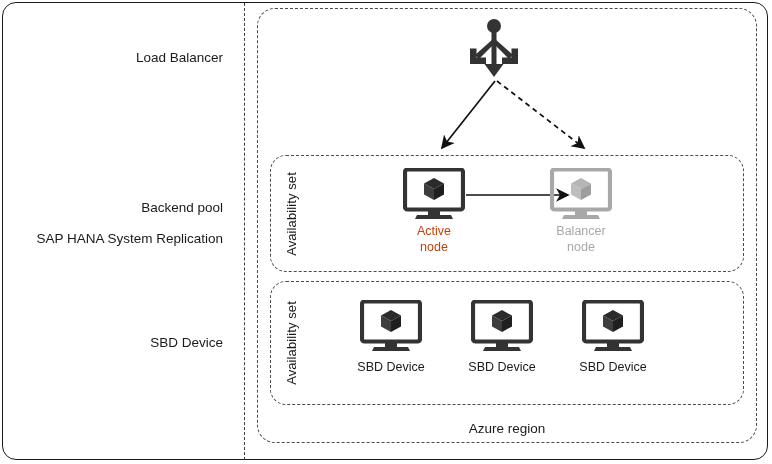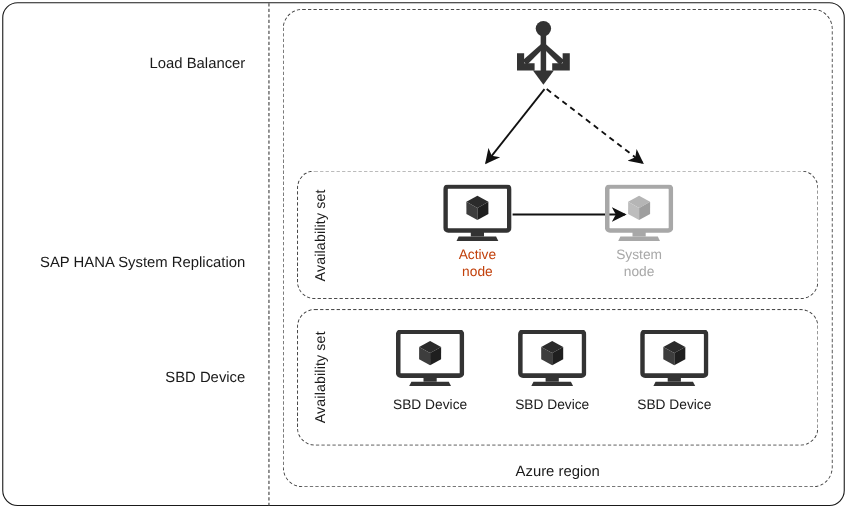--- a/index.html
+++ b/index.html
@@ -157,20 +157,21 @@
 
 <div class="canvas">
 
   <div class="outer-frame"></div>
 
   <div class="divider"></div>
 
   <div class="left-labels">
     <div class="left-label ll-lb">Load Balancer</div>
 
+    <div class="left-label ll-be">Backend pool</div>
     <div class="left-label ll-be" style="top:217px;margin-top:12px;">SAP HANA System Replication</div>
 
     <div class="left-label ll-sbd">SBD Device</div>
   </div>
 
   <div class="azure-region">
     <div class="azure-region-label">Azure region</div>
   </div>
 
   <div class="lb-icon">
@@ -247,21 +248,21 @@
     <svg class="mon" width="62" height="52" viewBox="0 0 62 52">
       <rect x="2" y="1.5" width="58" height="40" rx="2.5" fill="none" stroke="#a8a8a8" stroke-width="4.2"></rect>
       <rect x="25" y="41" width="12" height="6" fill="#a8a8a8"></rect>
       <polygon points="14,47 48,47 50,51 12,51" fill="#a8a8a8"></polygon>
       <g transform="translate(31,21)">
         <polygon points="0,-11 10,-5.5 0,0 -10,-5.5" fill="#b5b5b5"></polygon>
         <polygon points="-10,-5.5 0,0 0,11 -10,5.5" fill="#bdbdbd"></polygon>
         <polygon points="10,-5.5 0,0 0,11 10,5.5" fill="#9e9e9e"></polygon>
       </g>
     </svg>
-    <div class="node-caption passive">System</div>
+    <div class="node-caption passive">Balancer</div>
     <div class="node-caption passive" style="margin-top:0;">node</div>
   </div>
 
   <div class="sbd sbd-1">
     <svg class="mon" width="62" height="52" viewBox="0 0 62 52">
       <rect x="2" y="1.5" width="58" height="40" rx="2.5" fill="none" stroke="#333333" stroke-width="4.2"></rect>
       <rect x="25" y="41" width="12" height="6" fill="#333333"></rect>
       <polygon points="14,47 48,47 50,51 12,51" fill="#333333"></polygon>
       <g transform="translate(31,21)">
         <polygon points="0,-11 10,-5.5 0,0 -10,-5.5" fill="#2b2b2b"></polygon>

